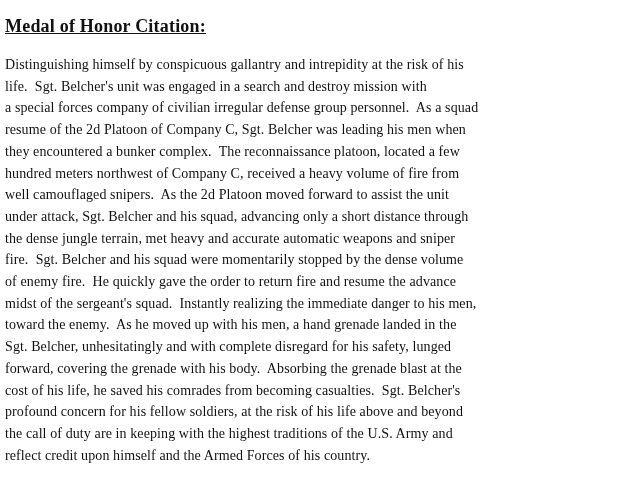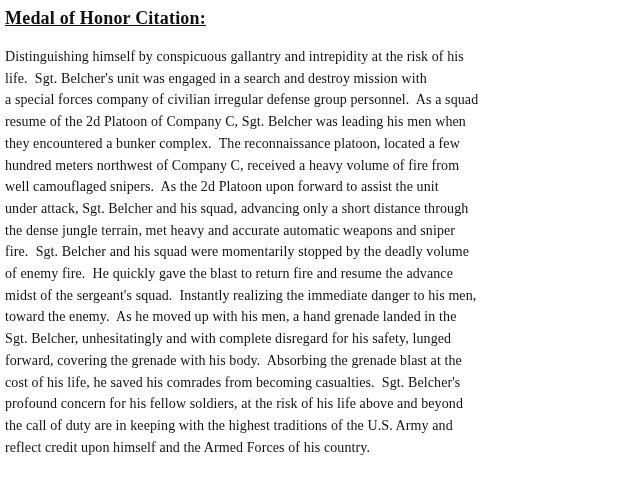--- a/index.html
+++ b/index.html
@@ -16,21 +16,21 @@
     font-family: "Liberation Serif", "DejaVu Serif", serif;
     overflow: hidden;
     box-sizing: border-box;
     padding: 7px 2px 0 5px;
   }
   .doc-title {
     font-size: 18px;
     font-weight: bold;
     text-decoration: underline;
     line-height: 22px;
-    margin: 0 0 17px 0;
+    margin: 8px 0 17px 0;
     letter-spacing: 0.2px;
     white-space: pre;
   }
   .body-text {
     font-size: 14px;
   }
   .line {
     white-space: pre;
     line-height: 21.7px;
     letter-spacing: 0.1px;
@@ -41,25 +41,25 @@
 
 <div class="page">
   <h1 class="doc-title">Medal of Honor Citation:</h1>
   <div class="body-text">
       <div class="line">Distinguishing himself by conspicuous gallantry and intrepidity at the risk of his</div>
       <div class="line">life.  Sgt. Belcher's unit was engaged in a search and destroy mission with</div>
       <div class="line">a special forces company of civilian irregular defense group personnel.  As a squad</div>
       <div class="line">resume of the 2d Platoon of Company C, Sgt. Belcher was leading his men when</div>
       <div class="line">they encountered a bunker complex.  The reconnaissance platoon, located a few</div>
       <div class="line">hundred meters northwest of Company C, received a heavy volume of fire from</div>
-      <div class="line">well camouflaged snipers.  As the 2d Platoon upon forward to assist the unit</div>
+      <div class="line">well camouflaged snipers.  As the 2d Platoon moved forward to assist the unit</div>
       <div class="line">under attack, Sgt. Belcher and his squad, advancing only a short distance through</div>
       <div class="line">the dense jungle terrain, met heavy and accurate automatic weapons and sniper</div>
-      <div class="line">fire.  Sgt. Belcher and his squad were momentarily stopped by the deadly volume</div>
-      <div class="line">of enemy fire.  He quickly gave the blast to return fire and resume the advance</div>
+      <div class="line">fire.  Sgt. Belcher and his squad were momentarily stopped by the dense volume</div>
+      <div class="line">of enemy fire.  He quickly gave the order to return fire and resume the advance</div>
       <div class="line">midst of the sergeant's squad.  Instantly realizing the immediate danger to his men,</div>
       <div class="line">toward the enemy.  As he moved up with his men, a hand grenade landed in the</div>
       <div class="line">Sgt. Belcher, unhesitatingly and with complete disregard for his safety, lunged</div>
       <div class="line">forward, covering the grenade with his body.  Absorbing the grenade blast at the</div>
       <div class="line">cost of his life, he saved his comrades from becoming casualties.  Sgt. Belcher's</div>
       <div class="line">profound concern for his fellow soldiers, at the risk of his life above and beyond</div>
       <div class="line">the call of duty are in keeping with the highest traditions of the U.S. Army and</div>
       <div class="line">reflect credit upon himself and the Armed Forces of his country.</div>
     </div>
 </div>

